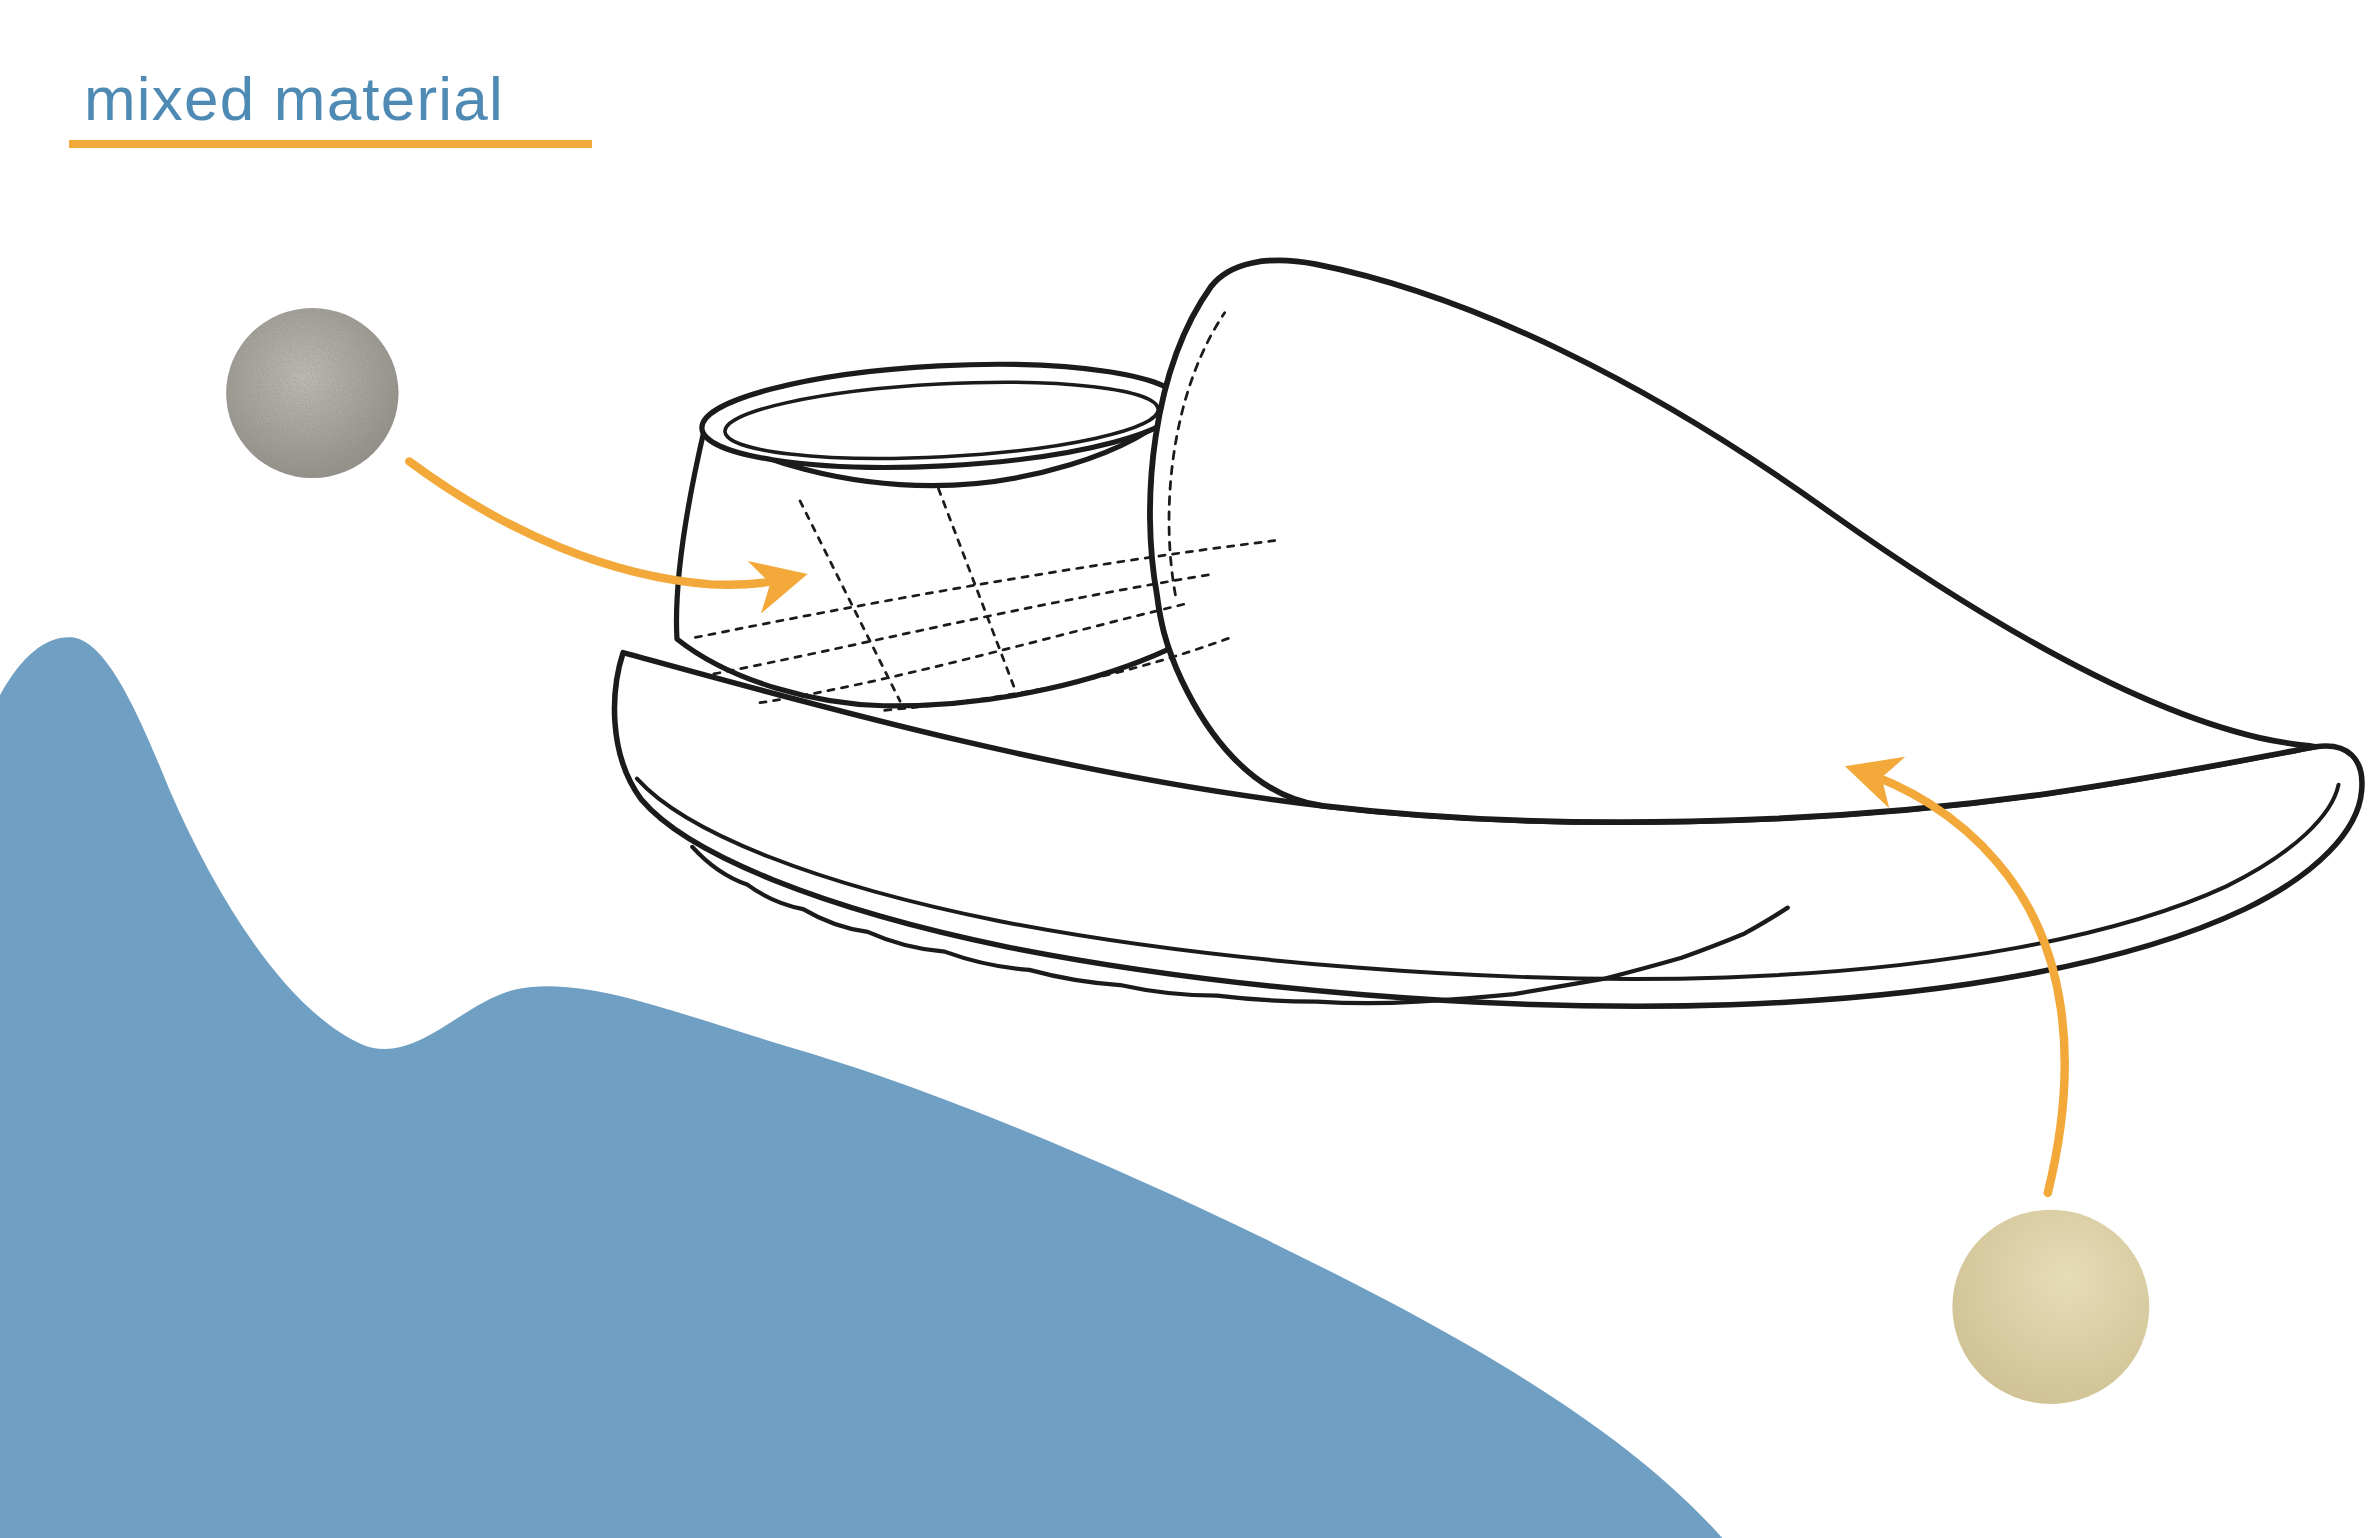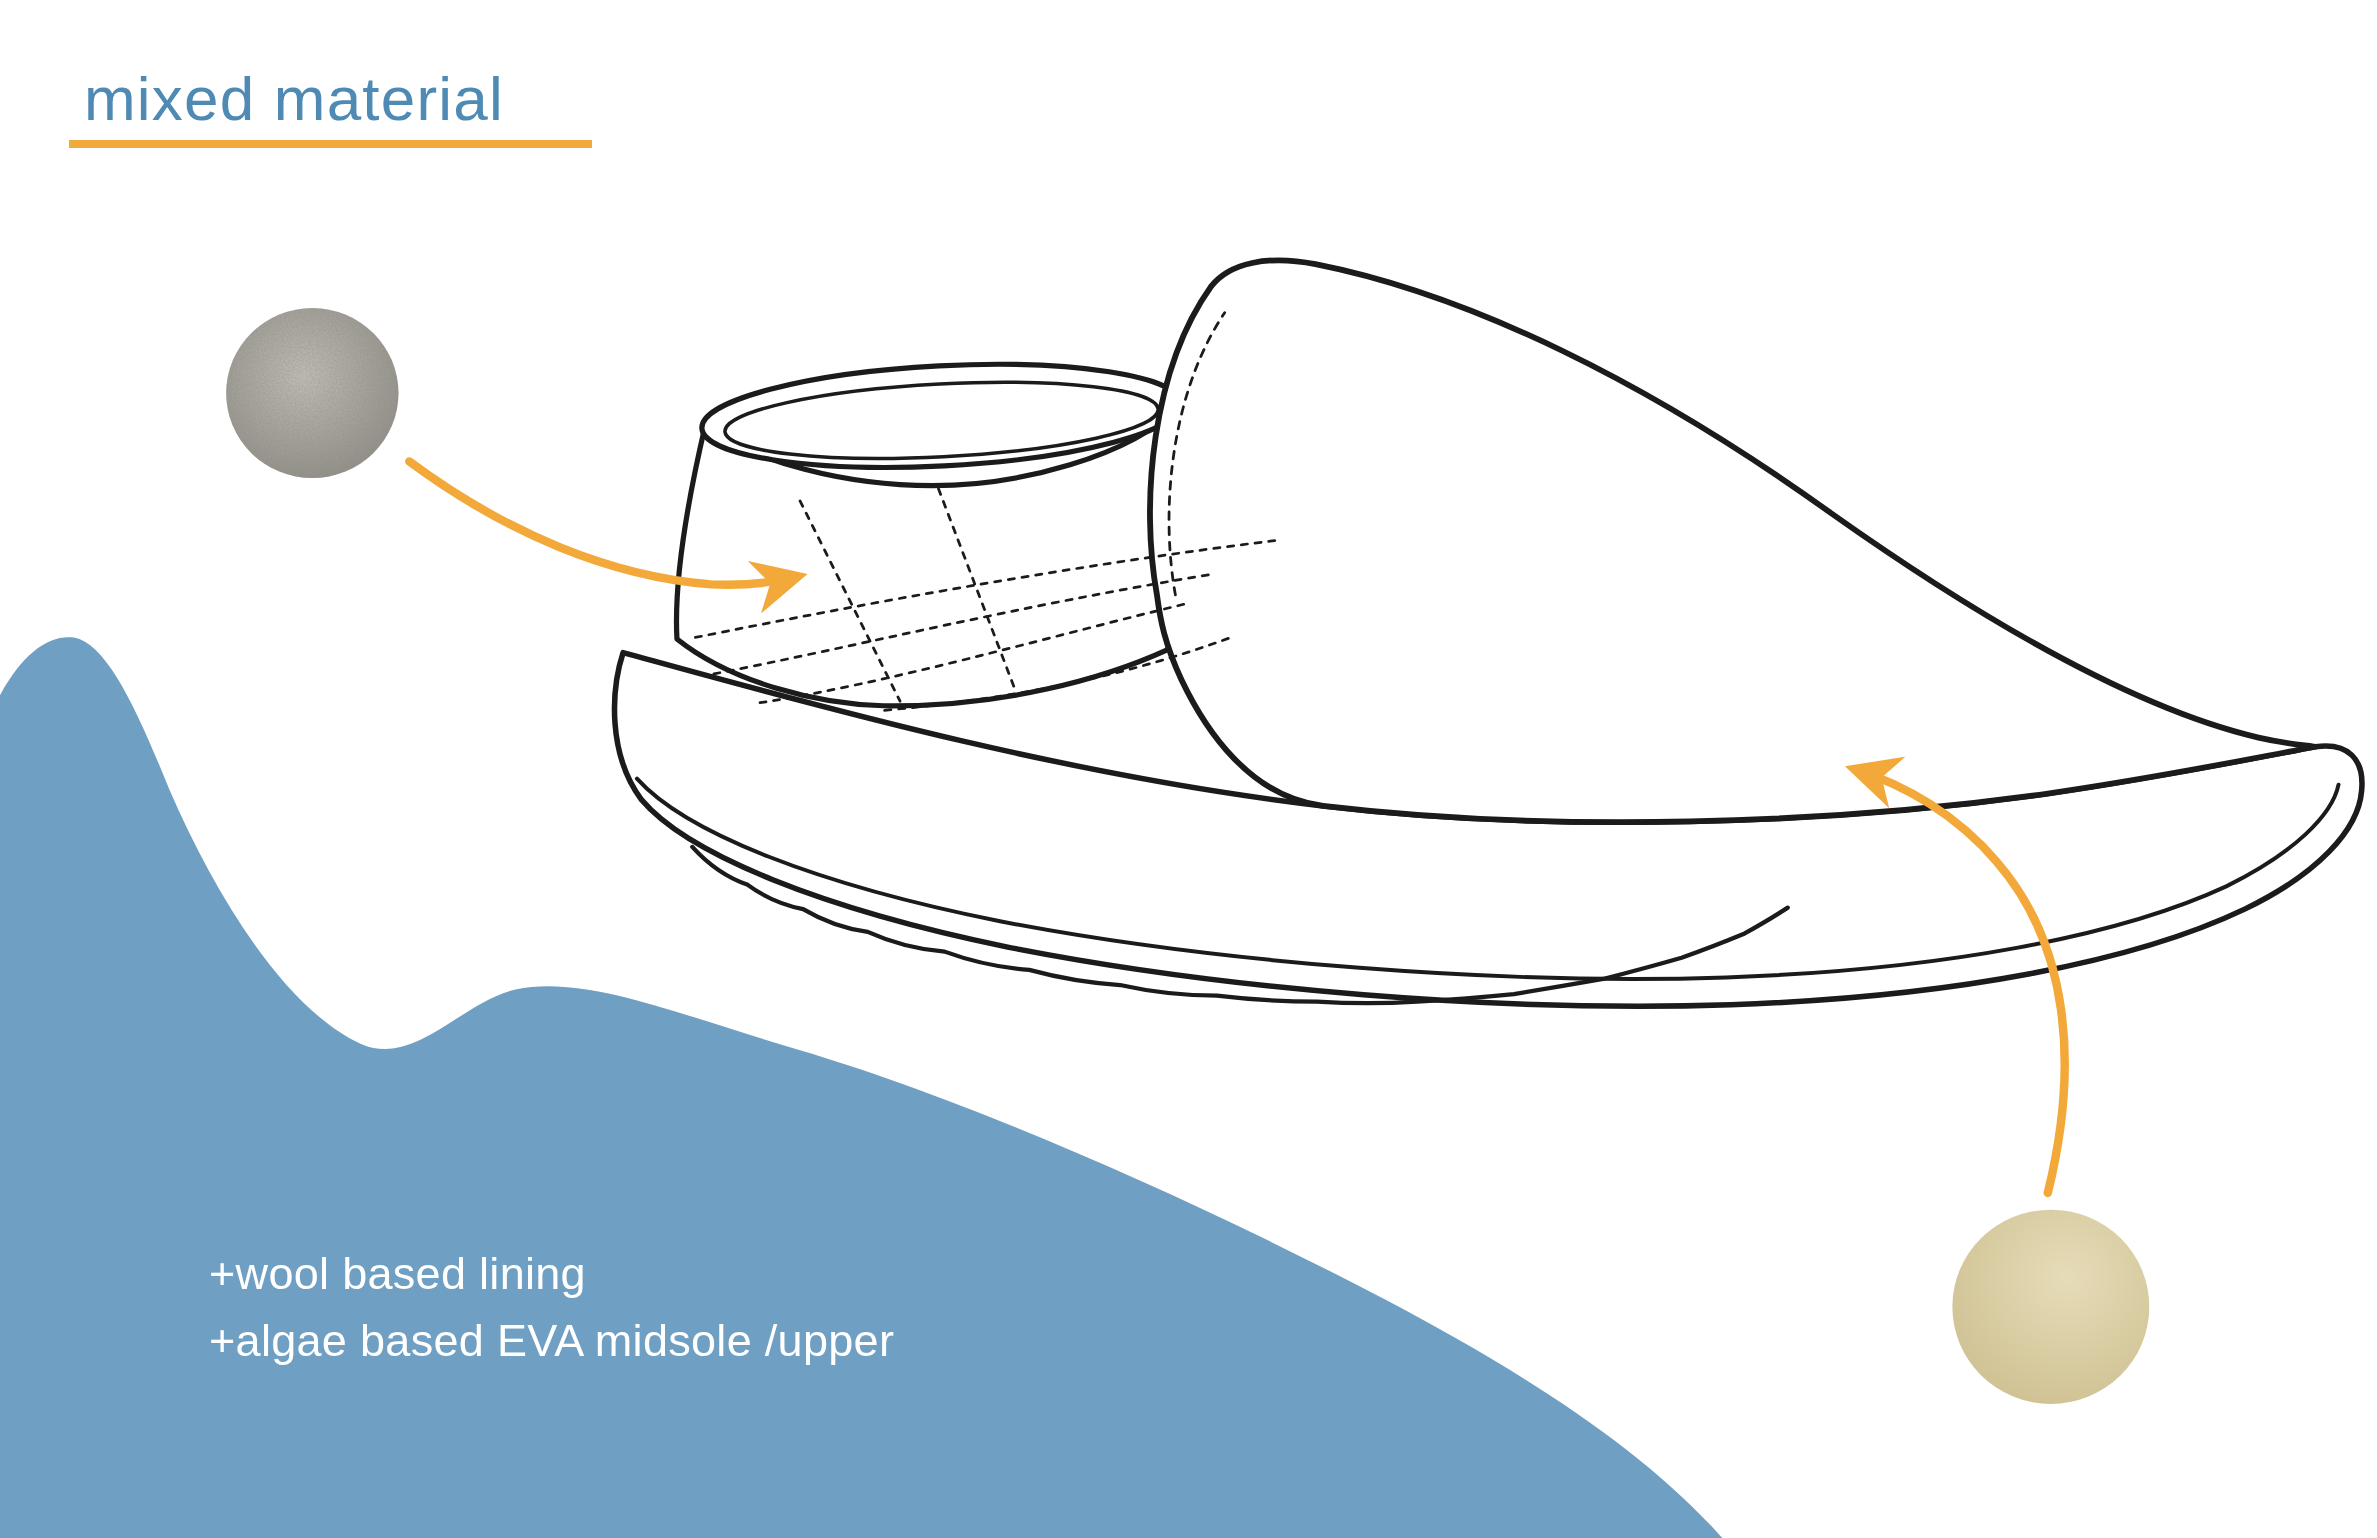--- a/index.html
+++ b/index.html
@@ -18,20 +18,21 @@
   body{
     width:2377px;height:1539px;
     background:#ffffff;
     font-family:"Liberation Sans", sans-serif;
     overflow:hidden;
   }
   .board{
     position:relative;
     width:2377px;height:1539px;
     background:#ffffff;
+    text-align:center;
   }
   .board-svg{
     position:absolute;
     left:0;top:0;width:100%;height:100%;
   }
   .page-title{
     position:absolute;
     left:84px;top:63px;
     margin:0;
     font-size:62px;
@@ -171,19 +172,15 @@
       <circle cx="203" cy="259" r="56" fill="#ffffff" filter="url(#fFelt)" opacity="0.85"></circle>
     </g>
     <g>
       <circle cx="1333" cy="861" r="64" fill="url(#gEva)"></circle>
     </g>
   </svg>
 
   <h1 class="page-title">mixed material</h1>
   <div class="title-underline"></div>
 
-  <div class="materials-note">
-    <p>+wool based lining</p>
-    <p>+algae based EVA midsole /upper</p>
-  </div>
 
 </div>
 
 
 </body></html>

